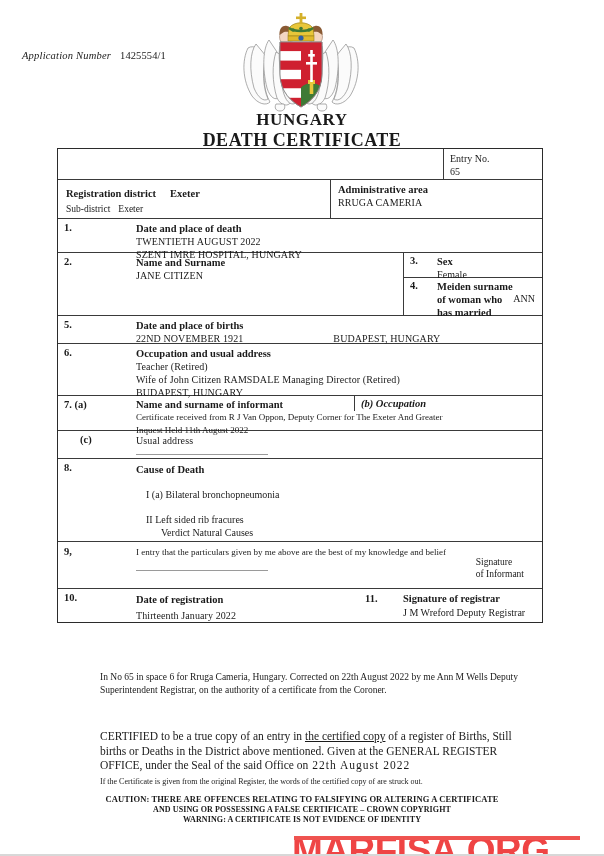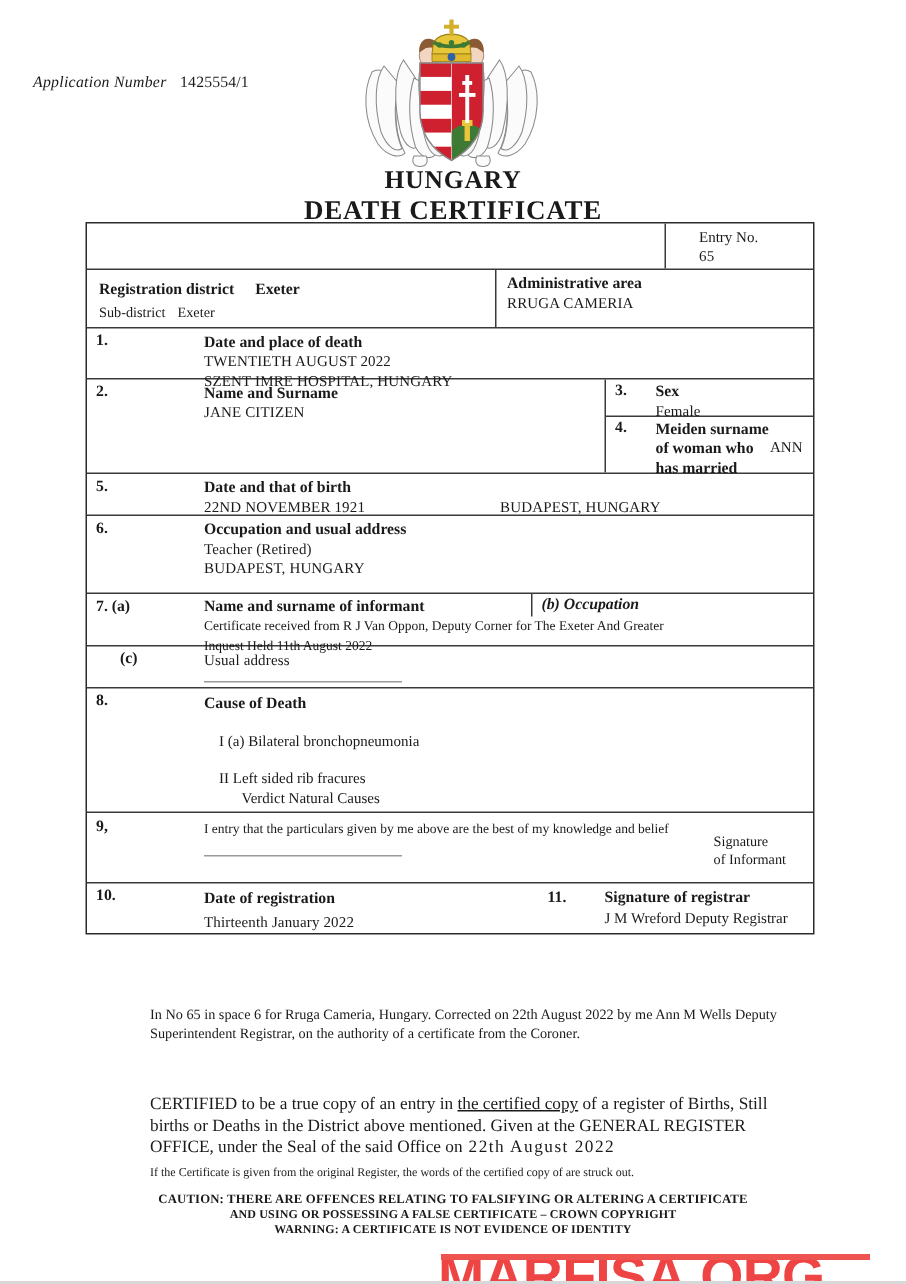--- a/index.html
+++ b/index.html
@@ -121,21 +121,21 @@
 
   
   .row-entry { height: 31px; }
   .entry-box {
     position: absolute;
     right: 0; top: 0;
     width: 99px;
     height: 100%;
     border-left: 1px solid #3a3a3a;
     box-sizing: border-box;
-    padding: 3px 0 0 22px;
+    padding: 3px 0 0 6px;
   }
   .entry-box .lbl { font-weight: normal; font-size: 10px; }
 
   
   .row-district { height: 39px; }
   .district-left {
     position: absolute;
     left: 0; top: 0;
     width: 272px;
     height: 100%;
@@ -485,32 +485,33 @@
             <div class="lbl">has married</div>
           </div>
           <div class="maiden-val">ANN</div>
         </div>
       </div>
     </div>
 
     <div class="row row-5">
       <div class="cell-num">5.</div>
       <div class="cell-body">
-        <div class="lbl">Date and that of birth</div>
+        <div class="lbl">Date and place of births</div>
         <div class="val">
           <span>22ND NOVEMBER 1921</span><span class="place">BUDAPEST, HUNGARY</span>
         </div>
       </div>
     </div>
 
     <div class="row row-6">
       <div class="cell-num">6.</div>
       <div class="cell-body">
         <div class="lbl">Occupation and usual address</div>
         <div class="val">Teacher (Retired)</div>
+        <div class="val">Wife of John Citizen RAMSDALE Managing Director (Retired)</div>
         <div class="val">BUDAPEST, HUNGARY</div>
       </div>
     </div>
 
     <div class="row row-7a">
       <div class="cell-num">7. (a)</div>
       <div class="occ-divider"></div>
       <div class="occ-label">(b) Occupation</div>
       <div class="cell-body">
         <div class="lbl">Name and surname of informant</div>

